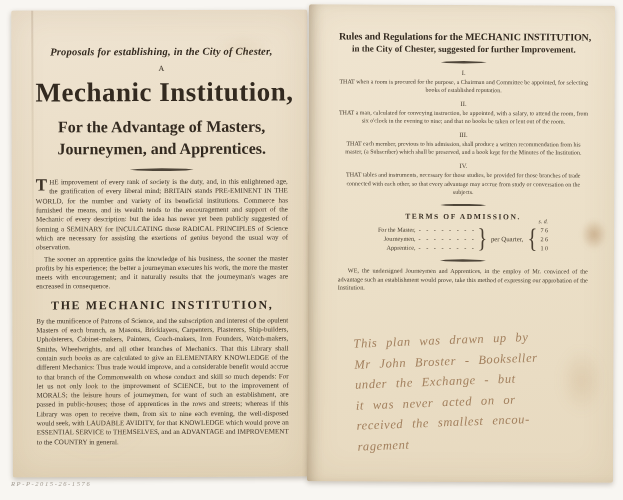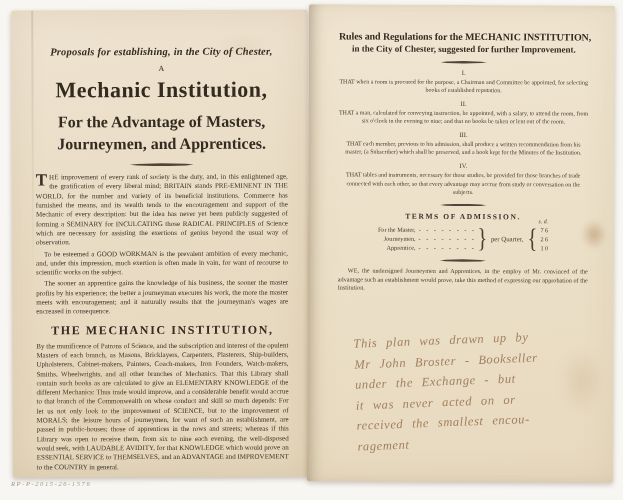--- a/index.html
+++ b/index.html
@@ -27,21 +27,21 @@
     box-shadow:0 2px 5px rgba(60,45,25,.25), inset 10px 0 14px -8px rgba(90,65,35,.4), inset 0 0 34px rgba(130,95,50,.1);
     transform:rotate(.25deg);
     padding:26px 26px 0 30px;
   }
   .crease{position:absolute;left:20px;top:0;width:2px;height:60%;
     background:linear-gradient(to bottom,rgba(120,90,60,.18),rgba(120,90,60,0));}
 
   
   .kicker{font-style:italic;font-weight:bold;font-size:10.5px;text-align:center;white-space:nowrap;letter-spacing:.2px;}
   .article-a{text-align:center;font-size:8px;margin-top:7px;}
-  .main-title{font-size:22px;font-weight:bold;text-align:center;white-space:nowrap;margin-top:4px;letter-spacing:.5px;}
+  .main-title{font-size:27px;font-weight:bold;text-align:left;white-space:nowrap;margin-top:4px;letter-spacing:.5px;}
   .subtitle{font-size:16px;font-weight:bold;text-align:center;line-height:1.35;margin-top:8px;}
   .swell{width:64px;height:3px;background:var(--ink);margin:9px auto 7px;
     clip-path:polygon(0% 50%,12% 22%,50% 0%,88% 22%,100% 50%,88% 78%,50% 100%,12% 78%);opacity:.85;}
   .swell.small{width:46px;height:2.5px;margin:7px auto 5px;}
   .body-para{font-size:7px;line-height:9.3px;text-align:justify;color:#3b3126;margin-bottom:2px;}
   .body-para.indent{text-indent:8px;}
   .dropcap::first-letter{font-size:17px;float:left;line-height:13px;padding-right:2px;font-weight:bold;}
   .section-heading{font-size:12px;font-weight:bold;text-align:center;letter-spacing:1.6px;white-space:nowrap;margin:6px 0 4px;}
 
   
@@ -89,21 +89,20 @@
     <div class="stain stain-fox"></div>
     <div class="stain stain-edge"></div>
 
     <div class="kicker">Proposals for establishing, in the City of Chester,</div>
     <div class="article-a">A</div>
     <div class="main-title">Mechanic Institution,</div>
     <div class="subtitle">For the Advantage of Masters, Journeymen, and Apprentices.</div>
     <div class="swell"></div>
 
     <p class="body-para dropcap">THE improvement of every rank of society is the duty, and, in this enlightened age, the gratification of every liberal mind; BRITAIN stands PRE-EMINENT IN THE WORLD, for the number and variety of its beneficial institutions. Commerce has furnished the means, and its wealth tends to the encouragement and support of the Mechanic of every description: but the idea has never yet been publicly suggested of forming a SEMINARY for INCULCATING those RADICAL PRINCIPLES of Science which are necessary for assisting the exertions of genius beyond the usual way of observation.</p>
-    <p class="body-para indent">To be esteemed a GOOD WORKMAN is the prevalent ambition of every mechanic, and, under this impression, much exertion is often made in vain, for want of recourse to scientific works on the subject.</p>
     <p class="body-para indent">The sooner an apprentice gains the knowledge of his business, the sooner the master profits by his experience; the better a journeyman executes his work, the more the master meets with encouragement; and it naturally results that the journeyman's wages are encreased in consequence.</p>
 
     <div class="section-heading">THE MECHANIC INSTITUTION,</div>
 
     <p class="body-para">By the munificence of Patrons of Science, and the subscription and interest of the opulent Masters of each branch, as Masons, Bricklayers, Carpenters, Plasterers, Ship-builders, Upholsterers, Cabinet-makers, Painters, Coach-makers, Iron Founders, Watch-makers, Smiths, Wheelwrights, and all other branches of Mechanics. That this Library shall contain such books as are calculated to give an ELEMENTARY KNOWLEDGE of the different Mechanics: Thus trade would improve, and a considerable benefit would accrue to that branch of the Commonwealth on whose conduct and skill so much depends: For let us not only look to the improvement of SCIENCE, but to the improvement of MORALS; the leisure hours of journeymen, for want of such an establishment, are passed in public-houses; those of apprentices in the rows and streets; whereas if this Library was open to receive them, from six to nine each evening, the well-disposed would seek, with LAUDABLE AVIDITY, for that KNOWLEDGE which would prove an ESSENTIAL SERVICE to THEMSELVES, and an ADVANTAGE and IMPROVEMENT to the COUNTRY in general.</p>
 
   </div>
 
   <div class="page page-right">
     <div class="stain stain-brown"></div>

